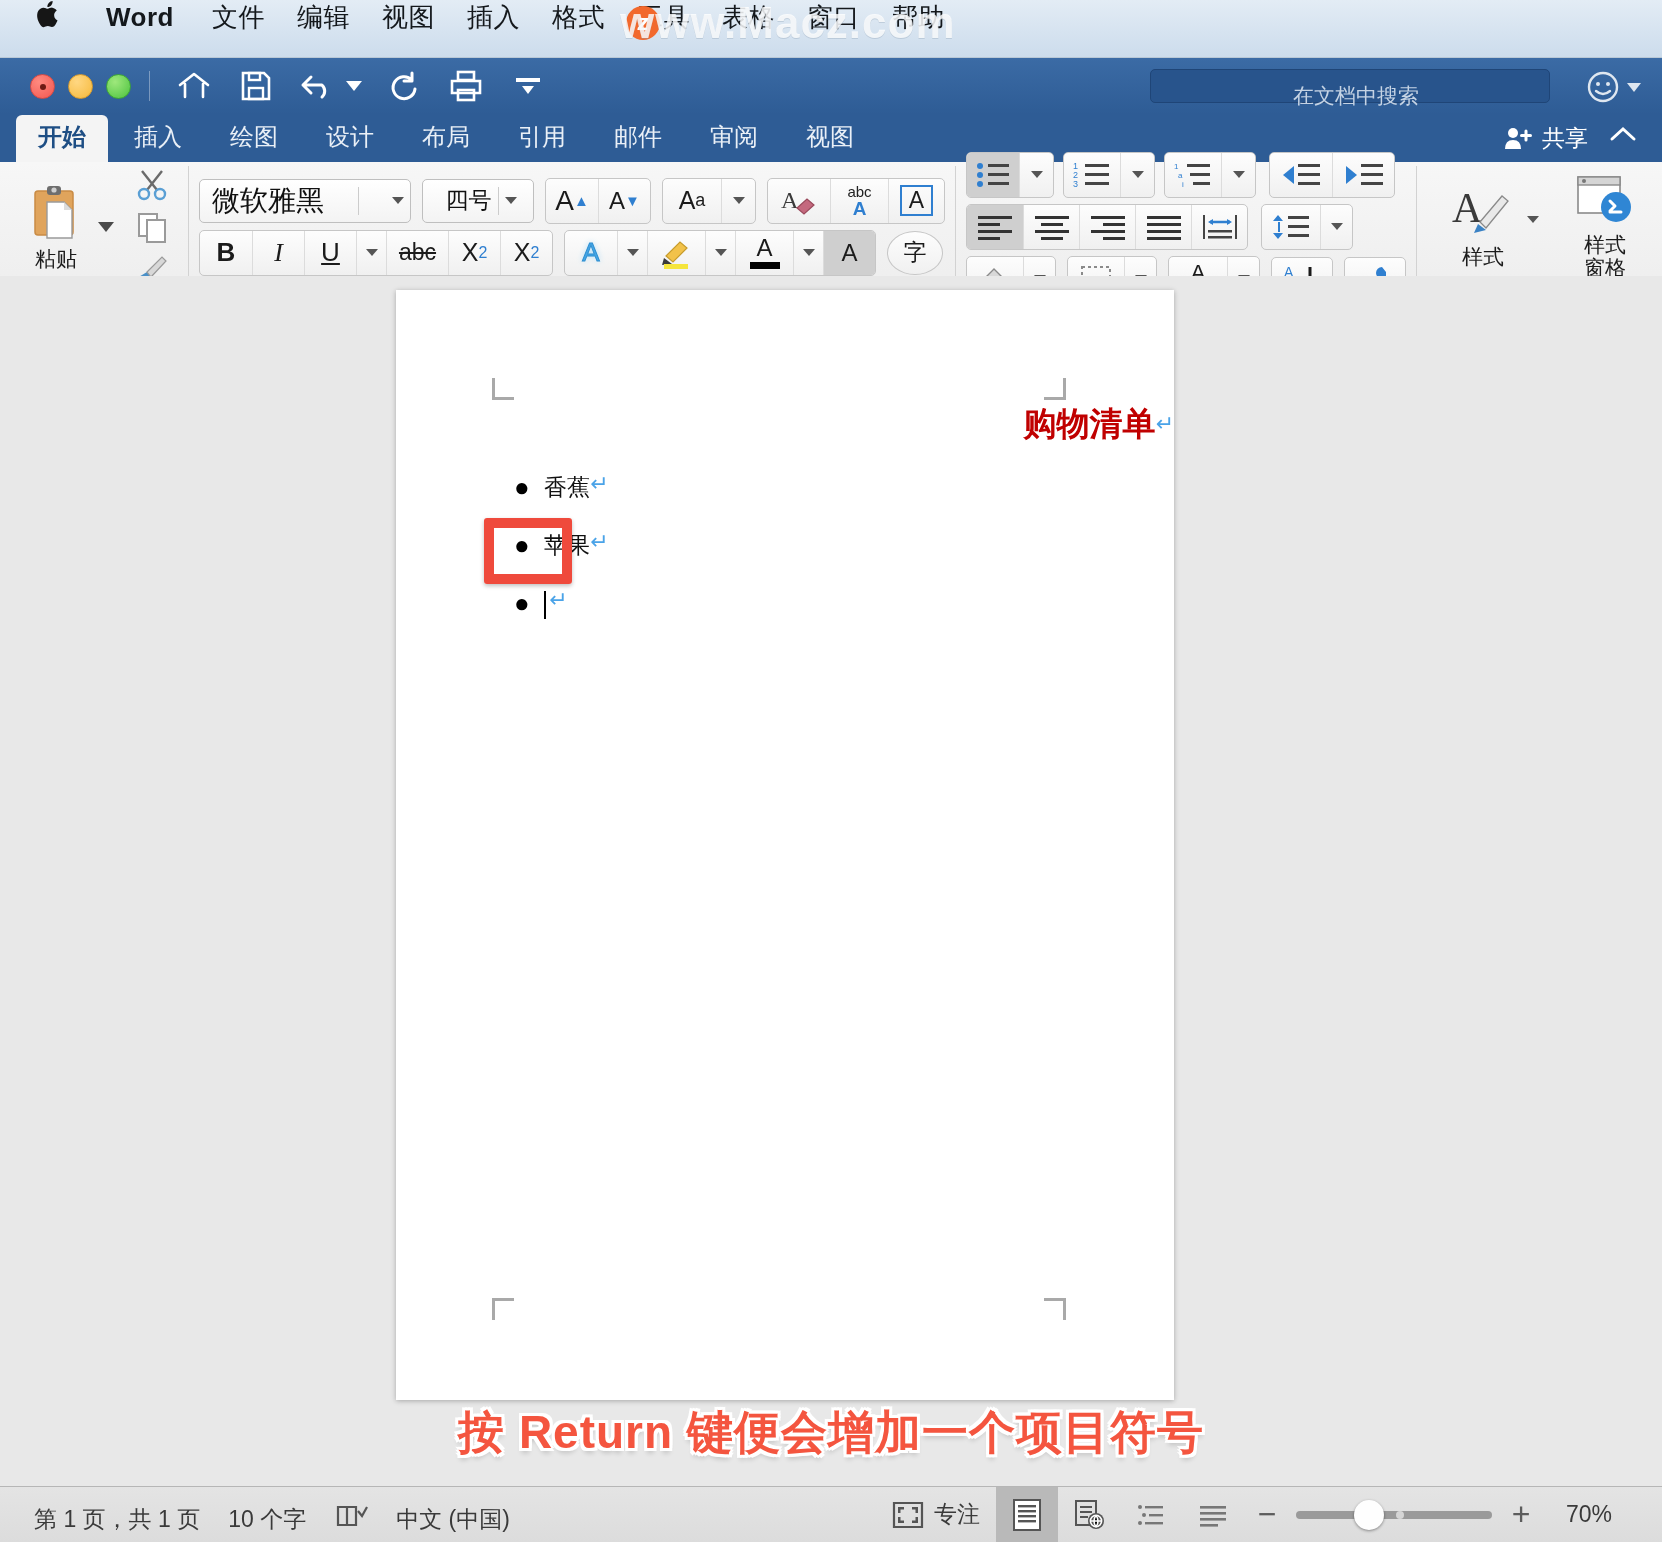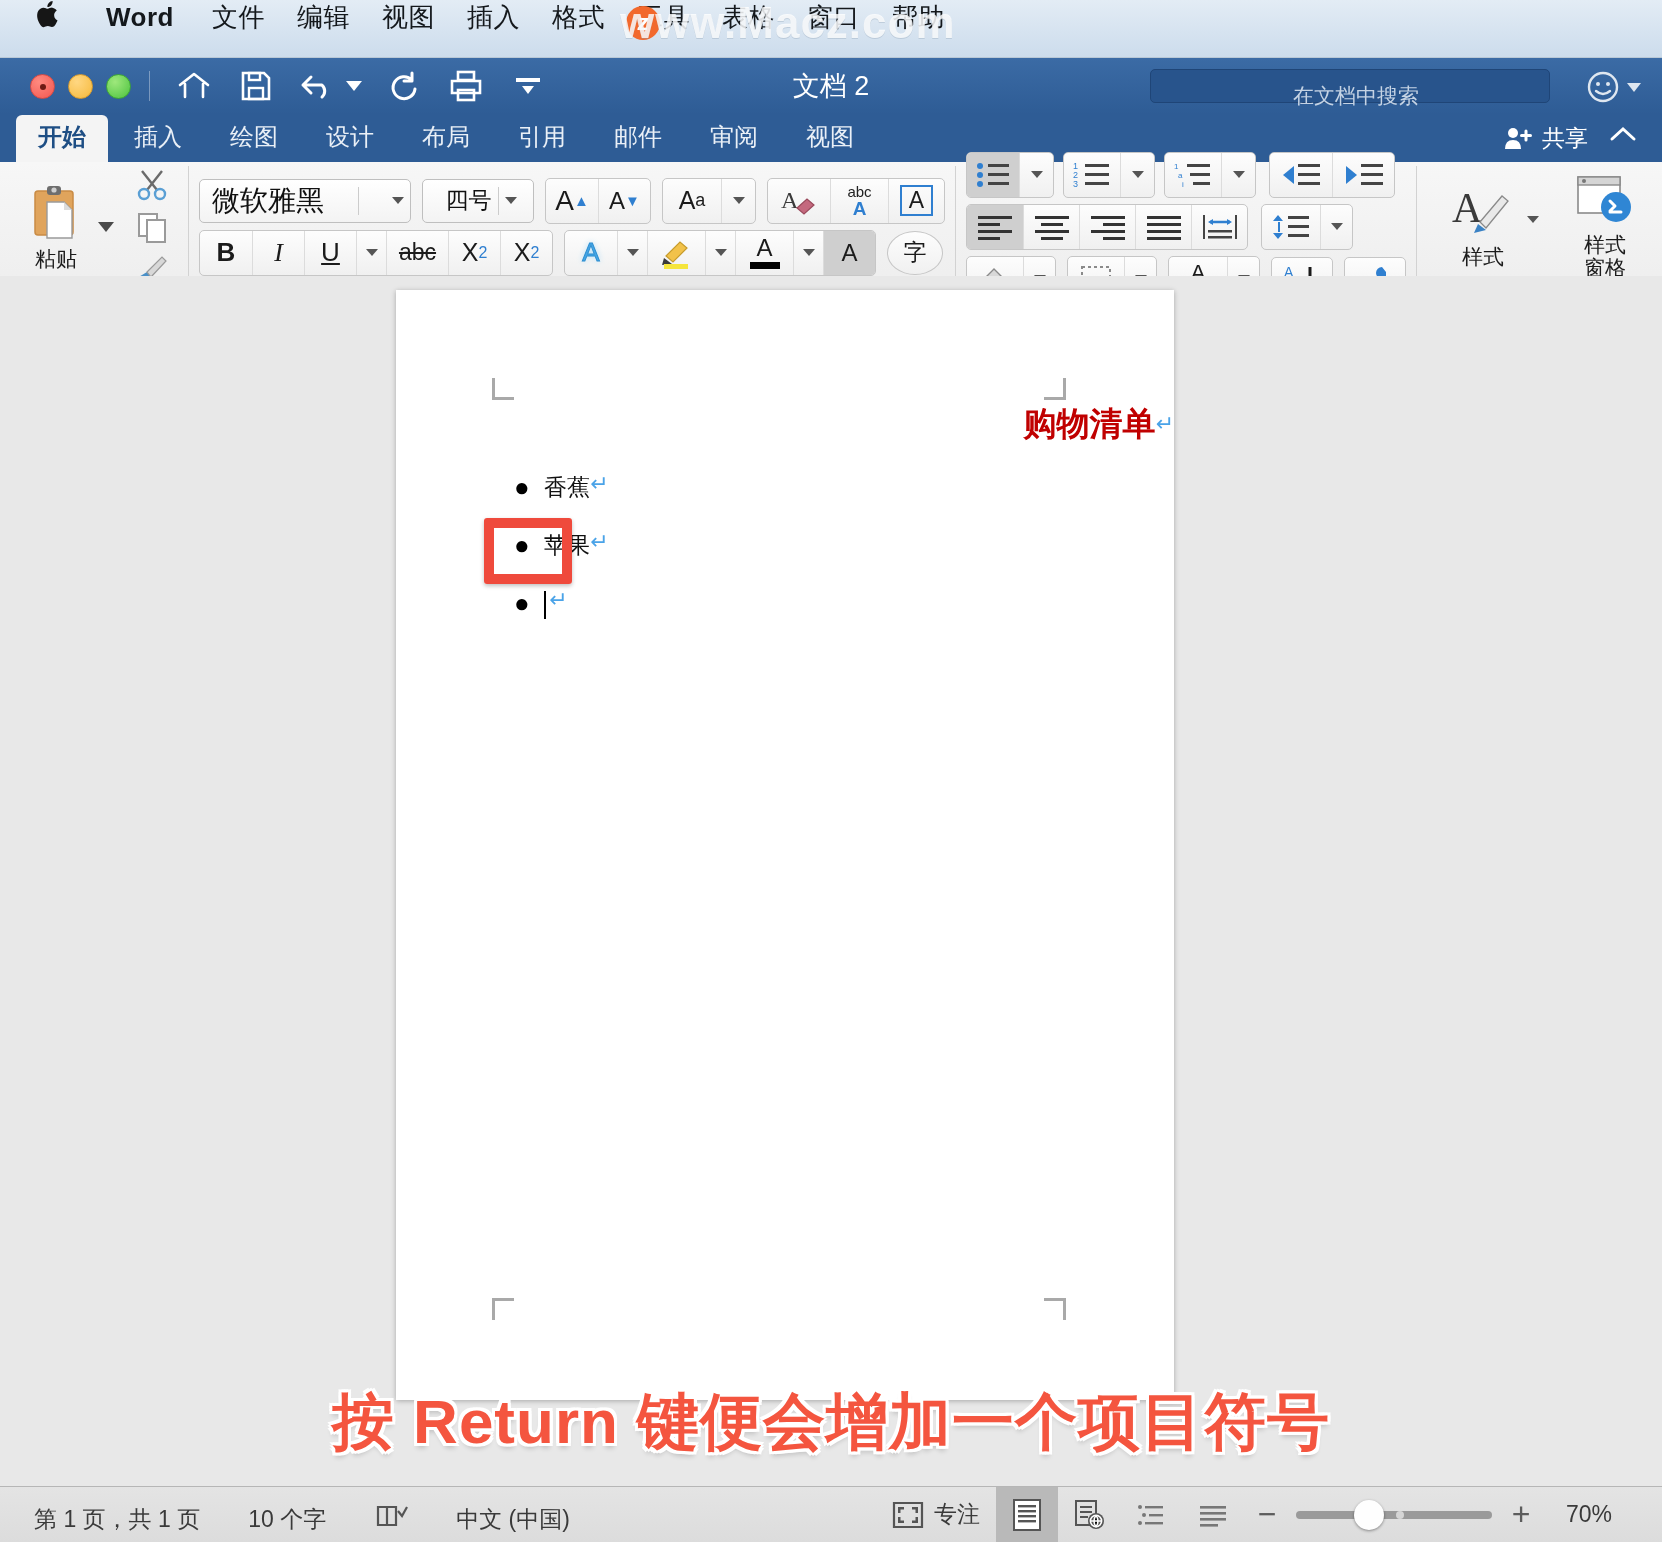--- a/index.html
+++ b/index.html
@@ -183,38 +183,38 @@
   }
   .redbox {
     position:absolute; left: 88px; top: 228px;
     width: 88px; height: 66px;
     border: 10px solid #ef4a3c; border-radius: 3px;
     box-shadow: 0 2px 4px rgba(0,0,0,.25);
   }
 
   .annot {
     position:absolute; left: 0; right: 0; bottom: 22px; text-align:center;
-    font-size: 62px; font-weight: bold; color:#f4553f;
+    font-size: 46px; font-weight: bold; color:#f4553f;
     letter-spacing: 1px;
     text-shadow:
       -3px -3px 0 #fff, 3px -3px 0 #fff, -3px 3px 0 #fff, 3px 3px 0 #fff,
       -3px 0 0 #fff, 3px 0 0 #fff, 0 -3px 0 #fff, 0 3px 0 #fff,
       0 5px 5px rgba(0,0,0,.18);
     white-space: nowrap;
   }
 
   
   .statusbar {
     position:absolute; bottom:0; left:0; right:0; height: 56px;
     background: linear-gradient(180deg,#e4e4e4 0%, #dcdcdc 100%);
     border-top: 1px solid #b6b6b6;
     display:flex; align-items:center;
     font-size: 23px; color:#3a3a3a;
   }
-  .sb-left { display:flex; align-items:center; gap: 48px; padding-left: 34px; margin-top: 10px; }
+  .sb-left { display:flex; align-items:center; gap: 28px; padding-left: 34px; margin-top: 10px; }
   .sb-right { margin-left:auto; display:flex; align-items:center; gap: 0; padding-right: 22px;}
   .vbtn { width:62px; height:56px; display:flex;align-items:center;justify-content:center; cursor:pointer;}
   .vbtn.on { background:#b9b9b9; }
   .zoomwrap { display:flex; align-items:center; gap: 16px; margin-left: 10px; }
   .track { width: 196px; height: 8px; background:#9a9a9a; border-radius:4px; position:relative; }
   .knob {
     position:absolute; left: 58px; top:-11px; width: 30px; height:30px;
     background:#fefefe; border-radius:50%; box-shadow:0 1px 3px rgba(0,0,0,.4);
   }
   .mid-dot { position:absolute; left:100px; top:0px; width:8px;height:8px;border-radius:50%; background:#d5d5d5;}
@@ -287,21 +287,20 @@
         </svg>
     </div>
     <div class="qbtn">
       <svg width="30" height="26" viewBox="0 0 30 26">
           <path fill="#fff" d="M3 5 h24 v4 H3z"></path>
           <path fill="#fff" d="M9 13 l6 8 l6 -8z"></path>
         </svg>
     </div>
   </div>
 
-  <div class="doc-title">文档 2</div>
 
   <div class="searchbox">
     <svg width="26" height="26" viewBox="0 0 26 26">
         <circle cx="11" cy="11" r="7.5" fill="none" stroke="#fff" stroke-width="2.4"></circle>
         <path stroke="#fff" stroke-width="2.6" stroke-linecap="round" d="M16.5 16.5 L23 23"></path>
       </svg>
     <svg width="14" height="14" viewBox="0 0 14 14">
         <path fill="none" stroke="#fff" stroke-width="2" d="M2 5 L7 10 L12 5"></path>
       </svg>
     <span class="ph">在文档中搜索</span>

